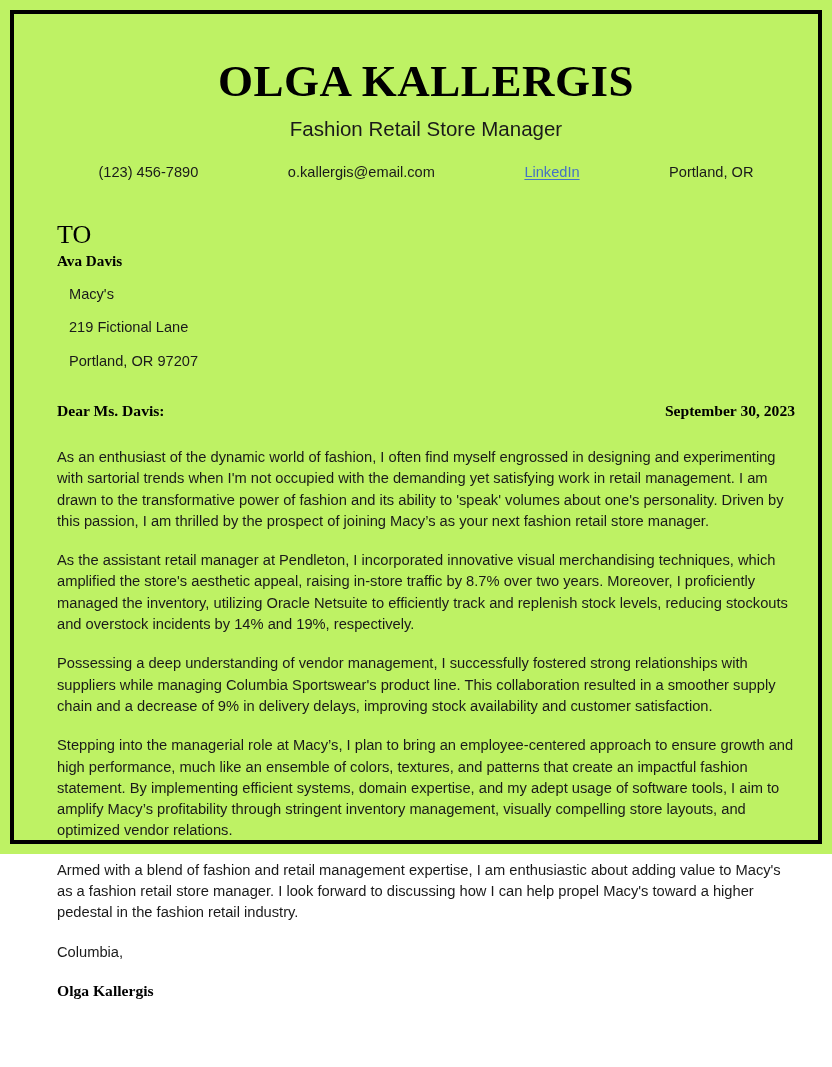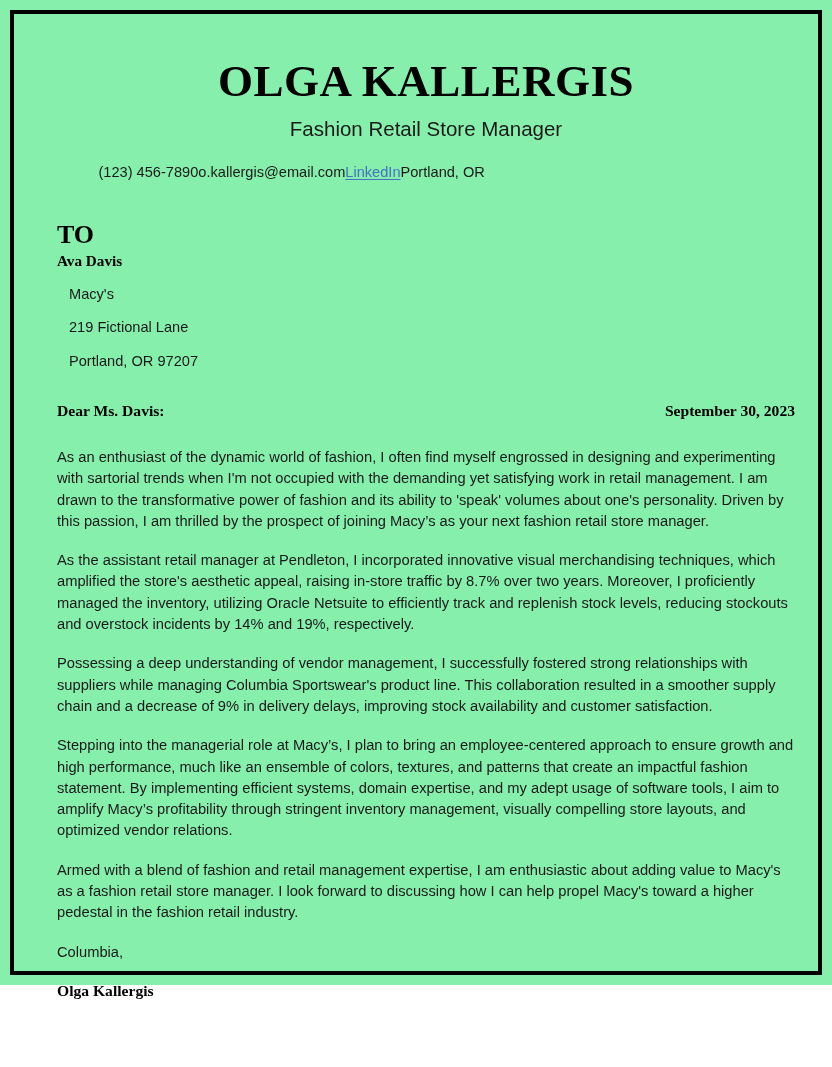--- a/index.html
+++ b/index.html
@@ -10,22 +10,22 @@
   body {
     width: 832px;
     height: 1067px;
     font-family: "Liberation Sans", sans-serif;
     -webkit-font-smoothing: antialiased;
   }
 
   .page {
     position: relative;
     width: 832px;
-    height: 985px;
-    background: #86efac;
+    height: 854px;
+    background: #bef264;
     box-sizing: border-box;
     padding: 10px;
   }
 
   .page-border {
     position: absolute;
     left: 10px;
     top: 10px;
     right: 10px;
     bottom: 10px;
@@ -59,20 +59,21 @@
     font-family: "Liberation Sans", sans-serif;
     font-size: 20.5px;
     font-weight: 400;
     color: #1a1a1a;
     margin: 12px 0 0 0;
     line-height: 1.2;
   }
 
   .contact-row {
     display: flex;
+    justify-content: space-between;
     align-items: baseline;
     margin: 22px auto 0 auto;
     width: 655px;
     font-size: 14.6px;
     color: #1a1a1a;
   }
   .contact-item {
     white-space: nowrap;
   }
   .contact-link {
@@ -81,21 +82,21 @@
     text-underline-offset: 2px;
     cursor: pointer;
   }
 
   
   .to-block {
     margin-top: 41px;
   }
   .to-heading {
     font-family: "Liberation Serif", serif;
-    font-weight: bold;
+    font-weight: normal;
     font-size: 26px;
     line-height: 1.05;
     color: #000000;
     margin: 0 0 3px 0;
   }
   .to-name {
     font-family: "Liberation Serif", serif;
     font-weight: bold;
     font-size: 15.2px;
     line-height: 1.38;

